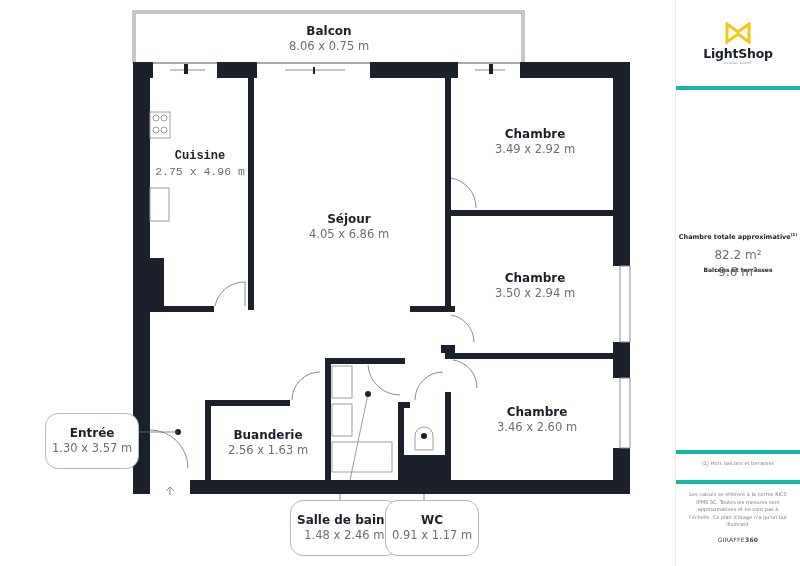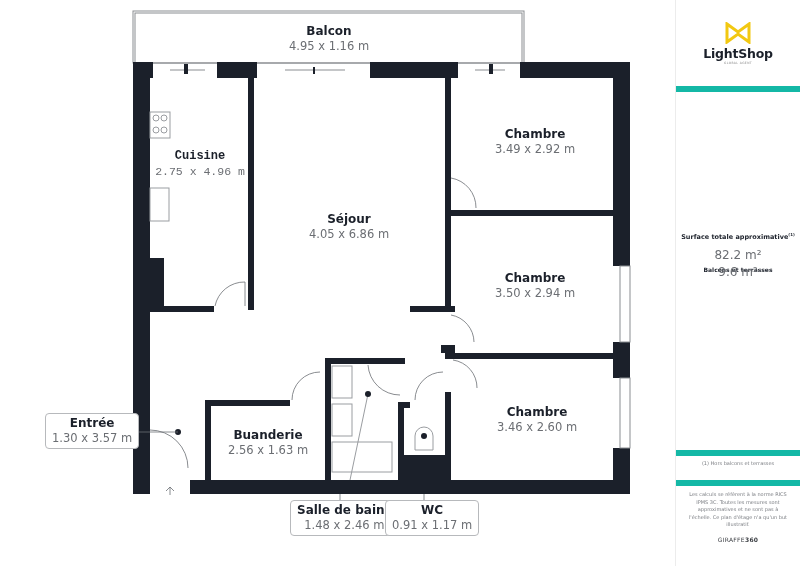--- a/index.html
+++ b/index.html
@@ -2,26 +2,26 @@
 <html><head>
 <meta charset="utf-8">
 <style>
   html, body { margin: 0; padding: 0; background: #ffffff; }
   body { width: 800px; height: 566px; position: relative; overflow: hidden; font-family: "DejaVu Sans", sans-serif; }
   .plan { position: absolute; left: 0; top: 0; width: 675px; height: 554px; }
   .plan svg { position: absolute; left: 0; top: 0; }
   .lbl { position: absolute; text-align: center; transform: translate(-50%, 0); white-space: nowrap; }
   .lbl .name { font-weight: bold; font-size: 12px; color: #1b202a; line-height: 15px; }
   .lbl .dim { font-size: 11.5px; color: #6b6e73; line-height: 15px; }
-  .tag { position: absolute; border: 1px solid #b7b9bc; border-radius: 4px; background: #fff; padding: 2px 6px; text-align: center; }
+  .tag { position: absolute; border: 1px solid #b7b9bc; border-radius: 13px; background: #fff; padding: 12px 6px; text-align: center; }
   .tag .name { font-weight: bold; font-size: 12px; color: #1b202a; line-height: 15px; }
   .tag .dim { font-size: 11.5px; color: #6b6e73; line-height: 15px; }
 
   .side { position: absolute; left: 675px; top: 0; width: 125px; height: 566px; border-left: 1px solid #ececec; box-sizing: border-box; }
-  .side .sec { position: absolute; left: 0; width: 124px; border-bottom: 6px solid #14b8a6; }
+  .side .sec { position: absolute; left: 0; width: 124px; border-bottom: 4px solid #14b8a6; }
   .logo { top: 0; height: 86px; }
   .logo .mark { position: absolute; left: 49px; top: 22px; }
   .logo .brand { position: absolute; left: 0; width: 124px; top: 46px; text-align: center; font-weight: bold; font-size: 12.5px; color: #1b202a; letter-spacing: -0.2px; }
   .logo .tagline { position: absolute; left: 0; width: 124px; top: 61px; text-align: center; font-size: 3px; color: #888; letter-spacing: 0.4px; }
   .stats { top: 86px; height: 364px; }
   .stats .t { position: absolute; left: 0; width: 124px; text-align: center; }
   .stats .h1 { top: 146px; font-weight: bold; font-size: 6.5px; color: #1b202a; }
   .stats .h1 sup { font-size: 4px; }
   .stats .v1 { top: 162px; font-size: 12px; color: #6b6e73; }
   .stats .h2 { top: 180px; font-weight: bold; font-size: 6px; color: #1b202a; }
@@ -133,21 +133,21 @@
     <g stroke="#6b6e73" stroke-width="0.8" fill="none">
       <line x1="128" y1="432" x2="178" y2="432"></line>
       <line x1="340" y1="494" x2="340" y2="500"></line>
       <line x1="424" y1="494" x2="424" y2="500"></line>
       <path d="M170 495 L170 487 M166 491 L170 487 L174 491"></path>
     </g>
   </svg>
 
   <div class="lbl" style="left:329px; top:24px;">
     <div class="name">Balcon</div>
-    <div class="dim">4.95 x 1.16 m</div>
+    <div class="dim">8.06 x 0.75 m</div>
   </div>
   <div class="lbl" style="left:200px; top:149px;font-family:Liberation Mono, monospace;">
     <div class="name">Cuisine</div>
     <div class="dim">2.75 x 4.96 m</div>
   </div>
   <div class="lbl" style="left:349px; top:212px;">
     <div class="name">Séjour</div>
     <div class="dim">4.05 x 6.86 m</div>
   </div>
   <div class="lbl" style="left:535px; top:127px;">
@@ -183,21 +183,21 @@
 
 <div class="side">
   <div class="sec logo">
     <svg class="mark" width="26" height="22" viewBox="0 0 26 22">
       <path d="M2 2 L13 10 L24 2 L24 20 L13 12 L2 20 Z" fill="none" stroke="#f2c811" stroke-width="3" stroke-linejoin="miter"></path>
     </svg>
     <div class="brand">LightShop</div>
     <div class="tagline">GLOBAL AGENT</div>
   </div>
   <div class="sec stats">
-    <div class="t h1"><span>Surface totale approximative</span><sup>(1)</sup></div>
+    <div class="t h1"><span>Chambre totale approximative</span><sup>(1)</sup></div>
     <div class="t v1">82.2 m²</div>
     <div class="t h2">Balcons et terrasses</div>
     <div class="t v2">9.6 m²</div>
   </div>
   <div class="sec note">
     <div class="t">(1) Hors balcons et terrasses</div>
   </div>
   <div class="sec disc">
     <div class="t">Les calculs se réfèrent à la norme RICS IPMS 3C. Toutes les mesures sont approximatives et ne sont pas à l'échelle. Ce plan d'étage n'a qu'un but illustratif.</div>
     <div class="g"><span>GIRAFFE</span><b>360</b></div>

